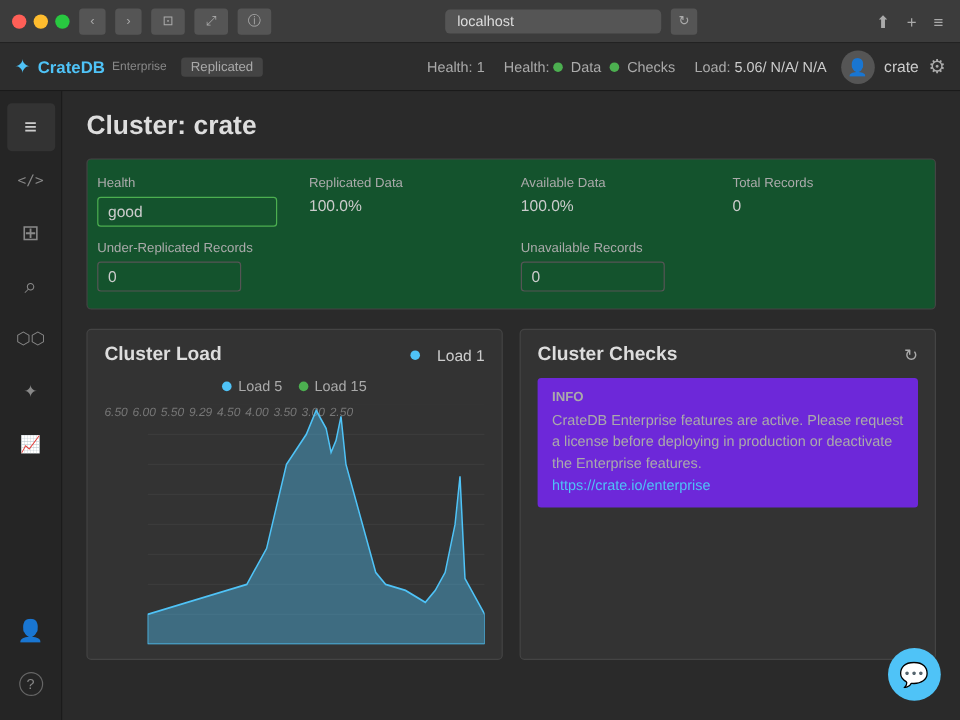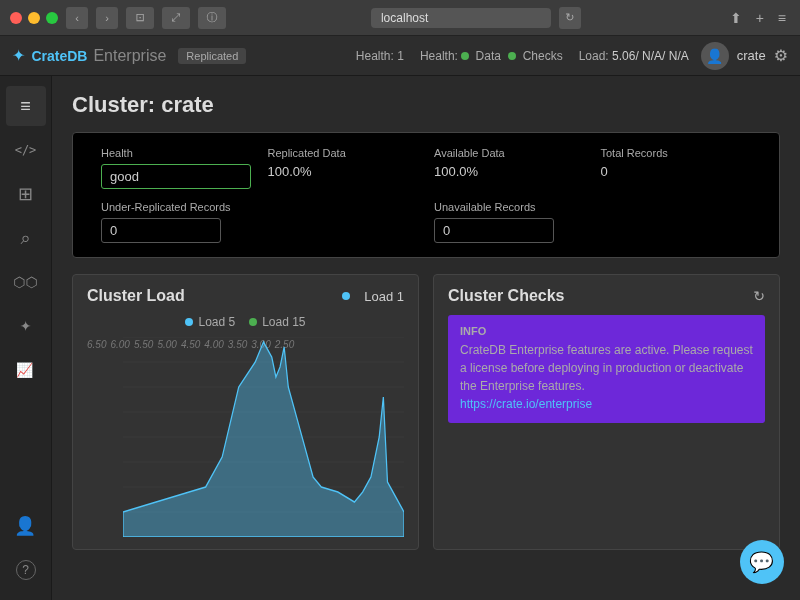--- a/index.html
+++ b/index.html
@@ -68,21 +68,21 @@
     .logo-area {
       display: flex; align-items: center; gap: 6px;
     }
     .logo-icon {
       color: #4fc3f7; font-size: 16px;
     }
     .logo-text {
       color: #4fc3f7; font-weight: 600; font-size: 14px;
     }
     .logo-enterprise {
-      color: #888; font-size: 16px; text-align: right;
+      color: #888; font-size: 10px; text-align: right;
     }
     .unlicensed-badge {
       background: #444; color: #aaa; font-size: 11px;
       padding: 2px 8px; border-radius: 3px;
     }
     .toolbar-spacer { flex: 1; }
     .toolbar-info {
       display: flex; align-items: center; gap: 16px; font-size: 12px; color: #aaa;
     }
     .health-dot {
@@ -136,24 +136,24 @@
     
     .cluster-title {
       font-size: 22px;
       font-weight: 600;
       color: #ddd;
       margin-bottom: 14px;
     }
 
     
     .health-panel {
-      background: #000000;
+      background: #14532d;
       border: 1px solid #444;
       border-radius: 4px;
-      padding: 14px 28px;
+      padding: 14px 8px;
       margin-bottom: 16px;
     }
     .health-grid {
       display: grid;
       grid-template-columns: 1fr 1fr 1fr 1fr;
       gap: 12px 16px;
     }
     .health-label {
       font-size: 11px;
       color: #aaa;
@@ -443,21 +443,21 @@
           <div class="legend-item">
             <div class="legend-dot" style="background:#4caf50"></div>
             <span>Load 15</span>
           </div>
         </div>
         <div class="chart-container">
           <div class="chart-y-labels">
             <span class="y-label">6.50</span>
             <span class="y-label">6.00</span>
             <span class="y-label">5.50</span>
-            <span class="y-label">5.00</span>
+            <span class="y-label">9.29</span>
             <span class="y-label">4.50</span>
             <span class="y-label">4.00</span>
             <span class="y-label">3.50</span>
             <span class="y-label">3.00</span>
             <span class="y-label">2.50</span>
           </div>
           <div class="chart-area">
             <svg width="100%" height="100%" viewBox="0 0 340 200" preserveAspectRatio="none">
 
               <line x1="0" y1="0" x2="340" y2="0" stroke="#444" stroke-width="0.5"></line>

